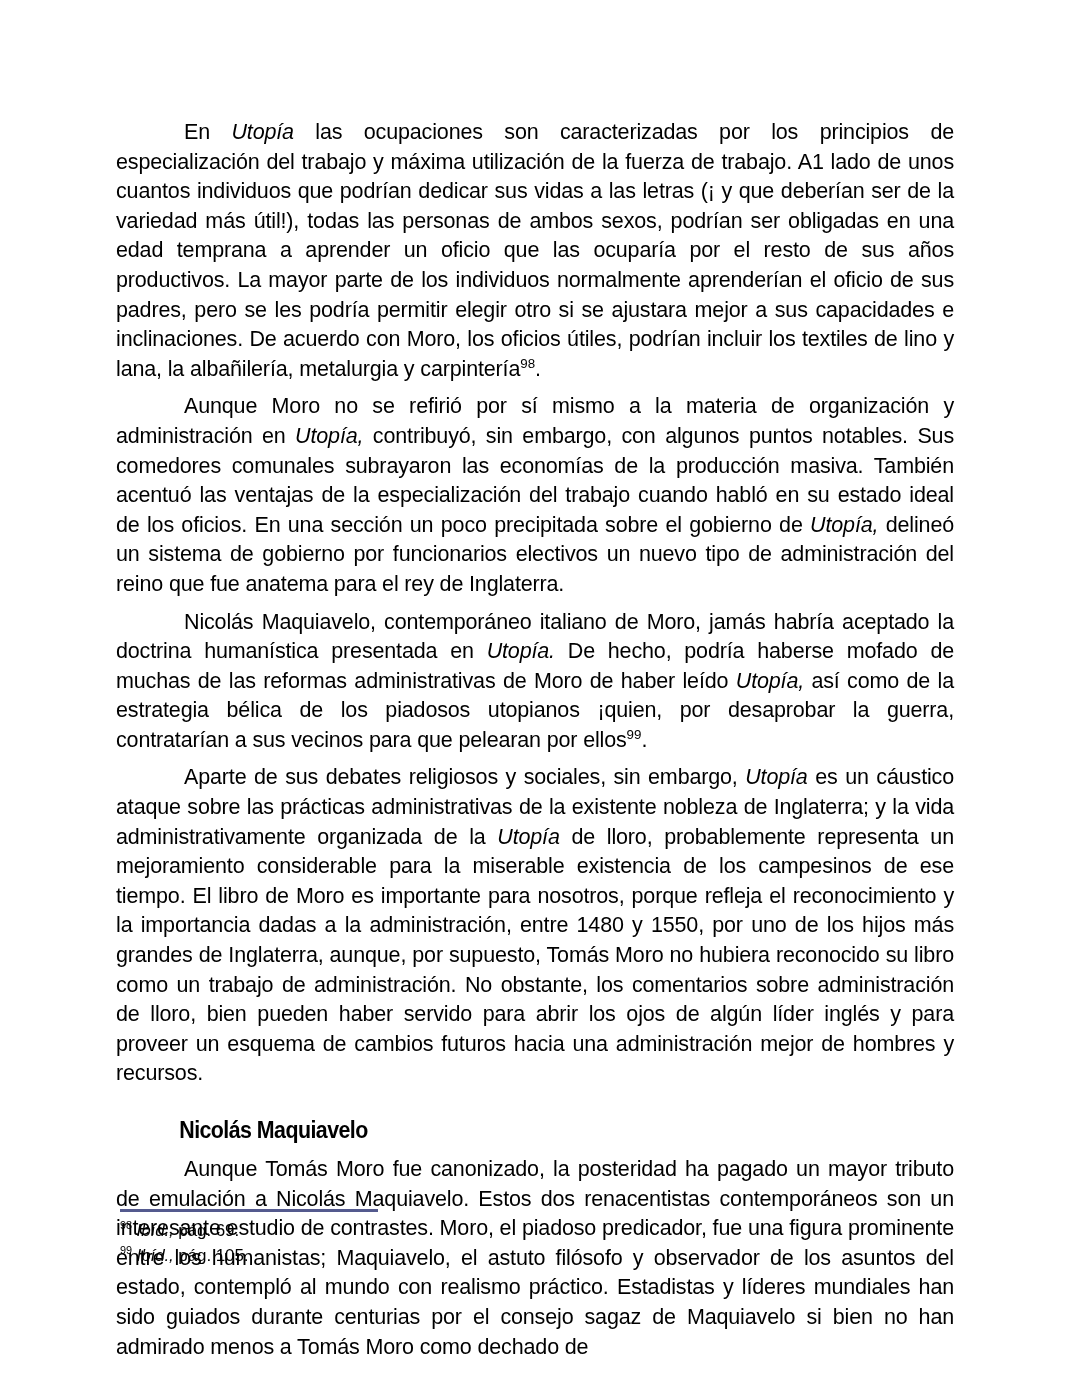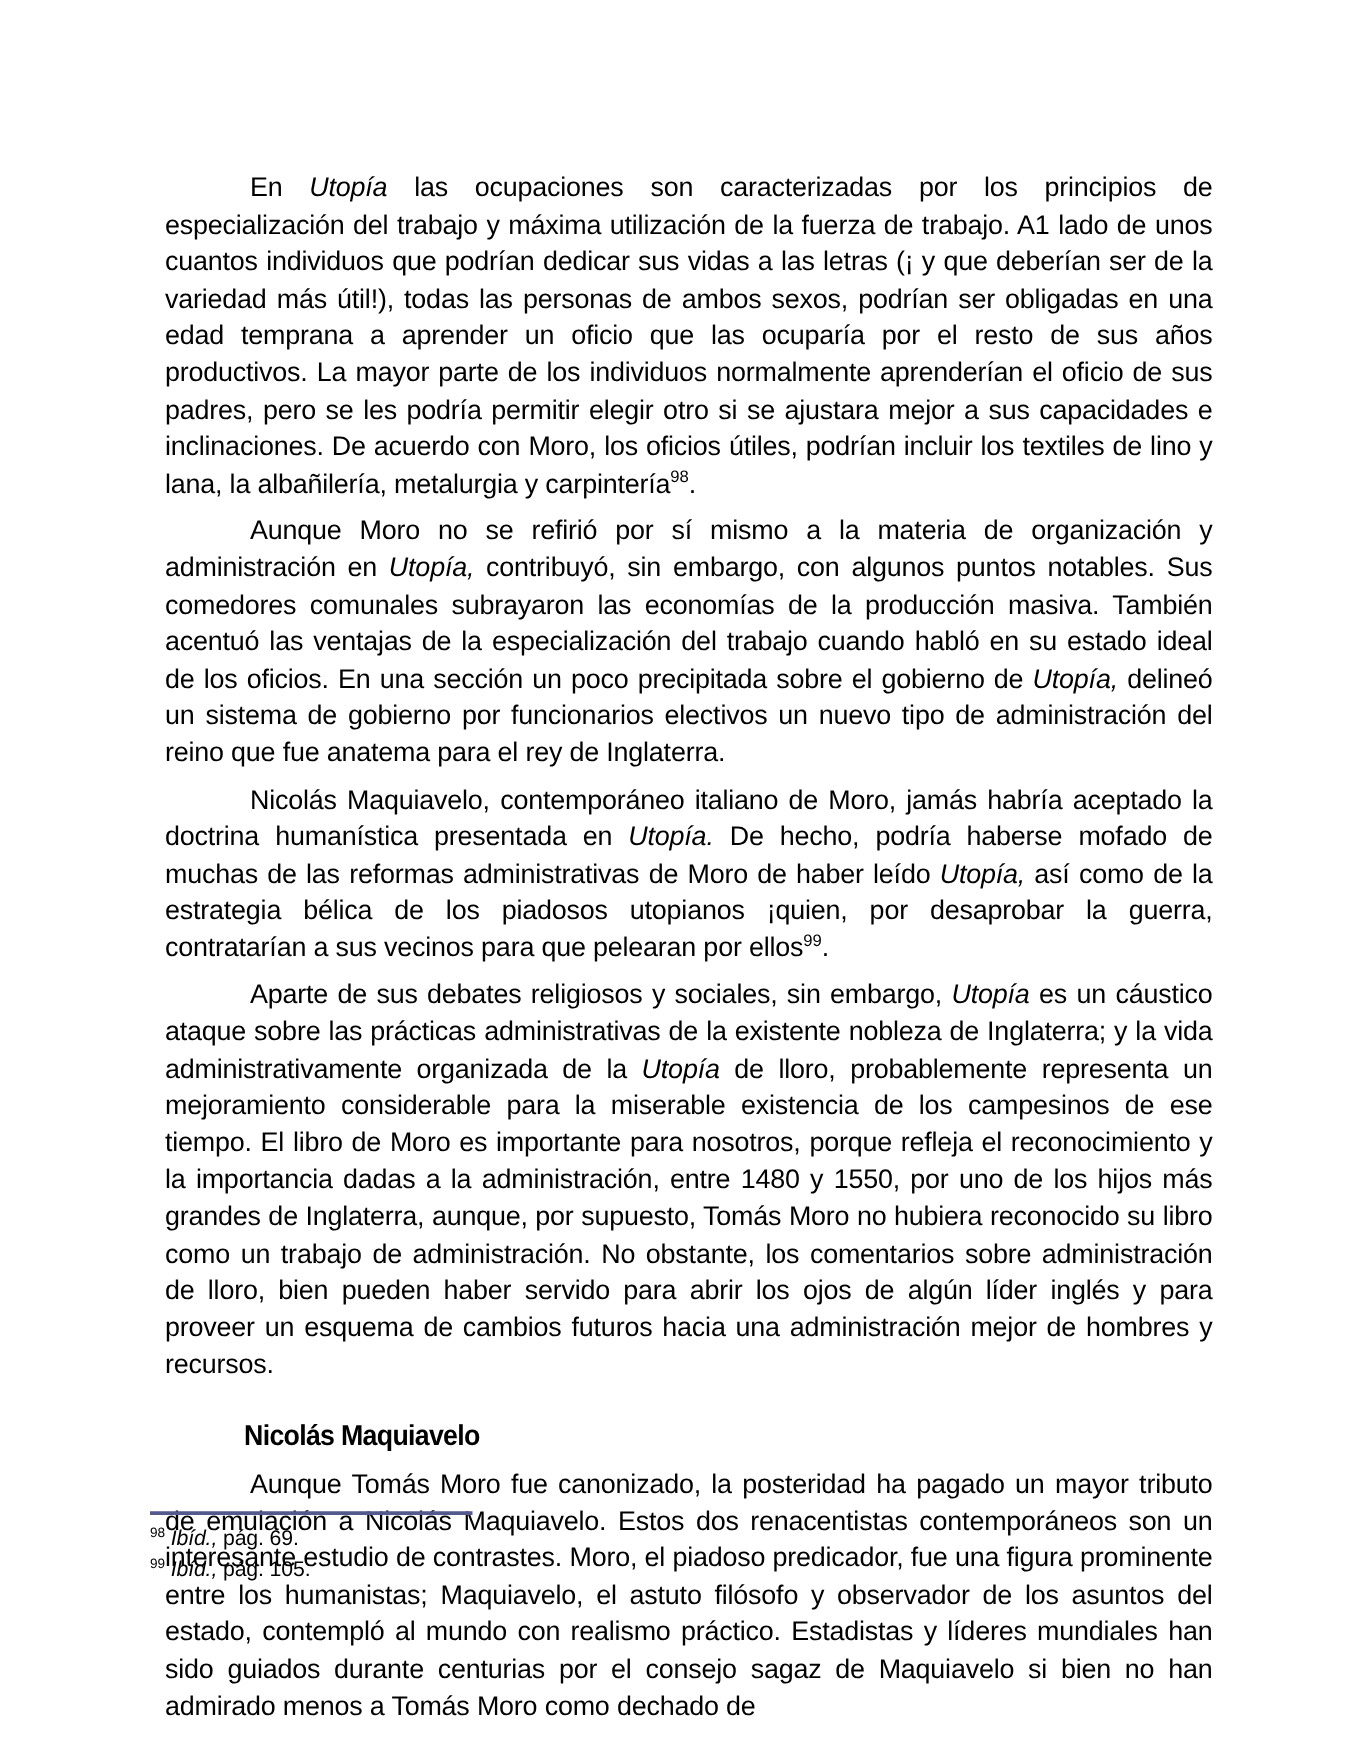--- a/index.html
+++ b/index.html
@@ -15,24 +15,23 @@
   .page {
     position: relative;
     width: 1080px;
     height: 1397px;
     background: #ffffff;
     overflow: hidden;
     box-sizing: border-box;
   }
   .content {
     position: absolute;
-    left: 132px;
+    left: 116px;
     top: 118px;
     width: 838px;
-    margin-top: 18px;
   }
   p.body-par {
     margin: 0 0 8px 0;
     font-size: 21.5px;
     line-height: 29.6px;
     text-align: justify;
     text-justify: inter-word;
     text-indent: 68px;
     letter-spacing: -0.15px;
     word-spacing: 0px;

